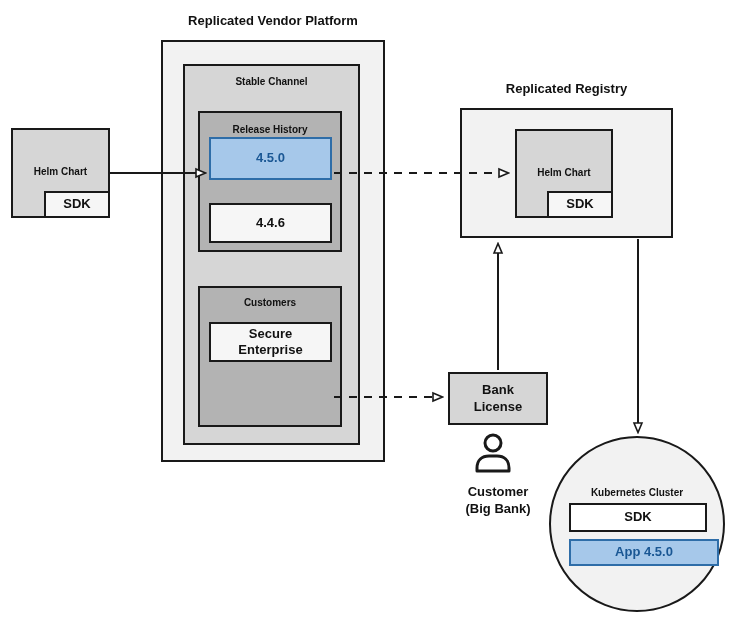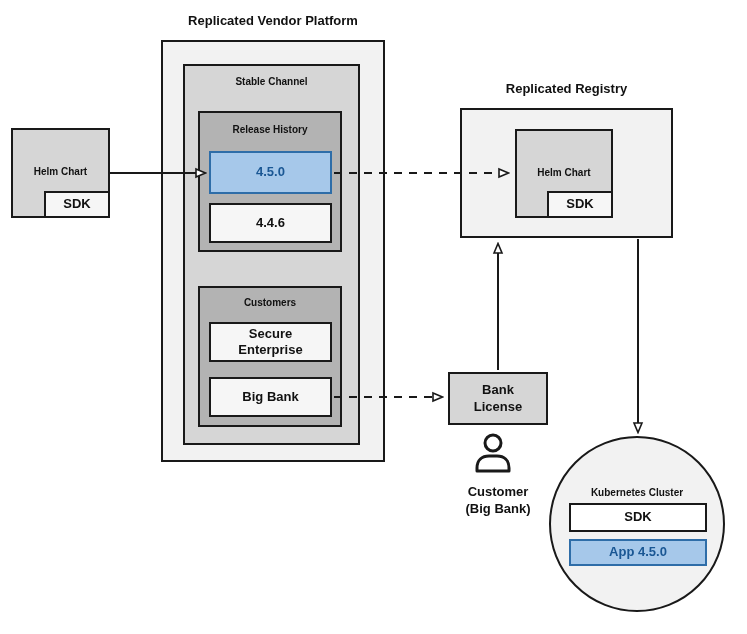--- a/index.html
+++ b/index.html
@@ -51,35 +51,32 @@
 
   <div class="root-ttl" style="left:161px; top:13px; width:224px;">Replicated Vendor Platform</div>
 
   <div class="box fill-light" style="left:161px; top:40px; width:224px; height:422px;">
 
     <div class="box fill-mid" style="left:20px; top:22px; width:177px; height:381px;">
       <div class="ttl" style="top:10px;">Stable Channel</div>
 
       <div class="box fill-dark" style="left:13px; top:45px; width:144px; height:141px;">
         <div class="ttl" style="top:11px;">Release History</div>
-        <div class="box leaf hl" style="left:9px; top:38px; width:123px; height:43px;">
+        <div class="box leaf hl" style="left:9px; top:24px; width:123px; height:43px;">
           <span>4.5.0</span>
         </div>
         <div class="box leaf fill-leaf" style="left:9px; top:90px; width:123px; height:40px;">
           <span>4.4.6</span>
         </div>
       </div>
 
       <div class="box fill-dark" style="left:13px; top:220px; width:144px; height:141px;">
         <div class="ttl" style="top:9px;">Customers</div>
         <div class="box leaf fill-leaf" style="left:9px; top:34px; width:123px; height:40px;">
           <span class="wrap" style="max-width:72px;">Secure Enterprise</span>
-        </div>
-        <div class="box leaf fill-leaf" style="left:9px; top:89px; width:123px; height:40px;">
-          <span>Big Bank</span>
         </div>
       </div>
     </div>
   </div>
 
   <div class="box fill-mid" style="left:11px; top:128px; width:99px; height:90px;">
     <div class="ttl" style="top:36px;">Helm Chart</div>
     <div class="box leaf fill-leaf" style="left:31px; top:61px; width:66px; height:27px;">
       <span>SDK</span>
     </div>
@@ -106,21 +103,21 @@
   </svg>
   <div class="caption" style="left:448px; top:484px; width:100px;">
     <span class="wrap">Customer (Big Bank)</span>
   </div>
 
   <div class="box circle fill-light" style="left:549px; top:436px; width:176px; height:176px;">
     <div class="ttl" style="top:37px;margin-top:12px;">Kubernetes Cluster</div>
     <div class="box leaf fill-white" style="left:18px; top:65px; width:138px; height:29px;">
       <span>SDK</span>
     </div>
-    <div class="box leaf hl" style="left:18px; top:101px; width:138px; height:27px;">
+    <div class="box leaf hl" style="left:18px; top:101px; width:150px; height:27px;">
       <span>App 4.5.0</span>
     </div>
   </div>
 
   <svg class="wires" width="747" height="634" viewBox="0 0 747 634">
     <defs>
       <marker id="arrow" viewBox="0 0 12 12" refX="10" refY="6" markerWidth="12" markerHeight="12" markerUnits="userSpaceOnUse" orient="auto">
         <path d="M1 2 L10.5 6 L1 10 Z" fill="#ffffff" stroke="#191919" stroke-width="1.6"></path>
       </marker>
     </defs>

